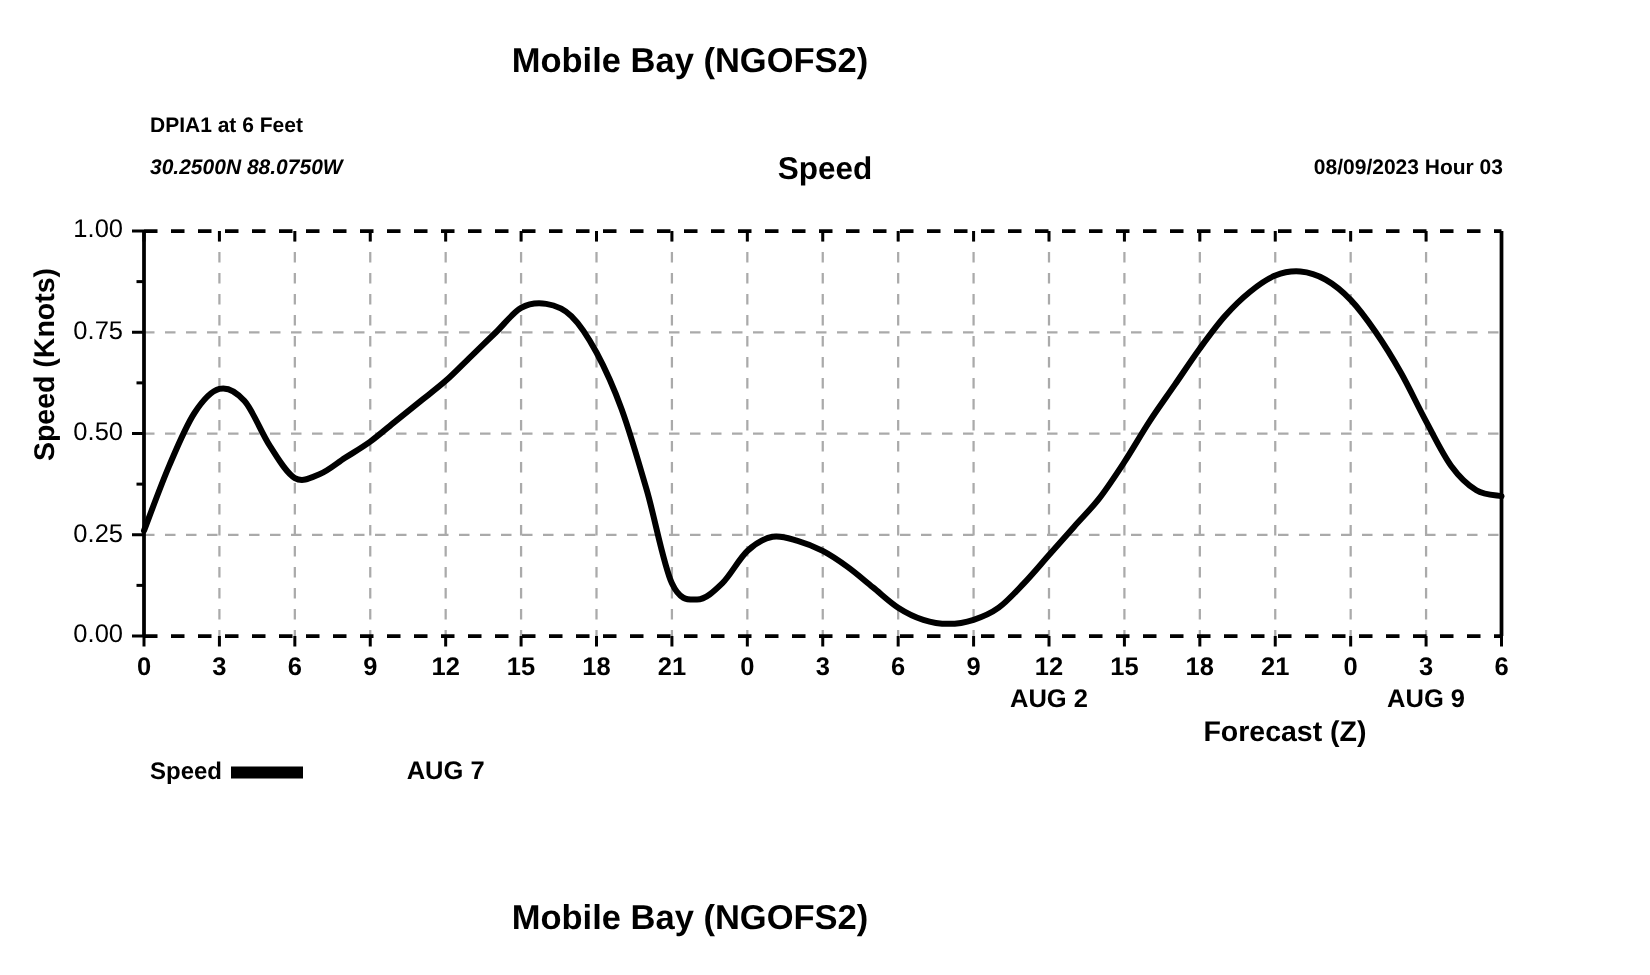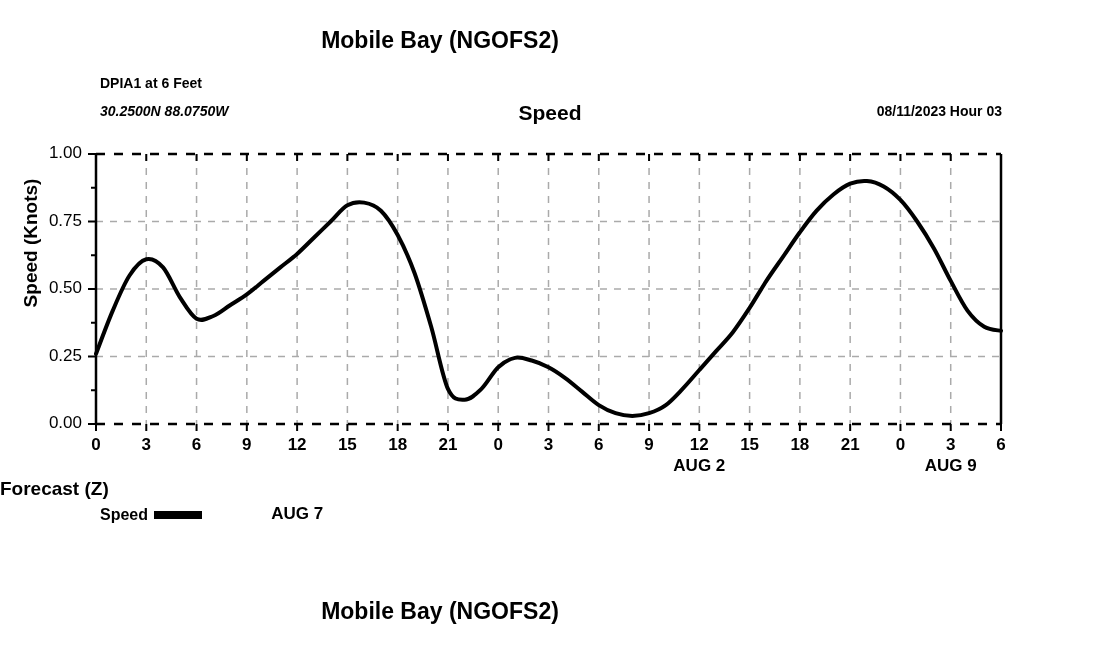--- a/index.html
+++ b/index.html
@@ -22,20 +22,21 @@
     height: 650px;
   }
   .ttl-main {
     position: absolute;
     left: 0;
     width: 880px;
     text-align: center;
     font-size: 23px;
     font-weight: bold;
     letter-spacing: 0px;
+    padding-left: 20px;
   }
   #title-top { top: 27px; }
   #title-bottom { top: 598px; }
 
   .hdr {
     position: absolute;
     font-size: 14px;
     font-weight: bold;
     white-space: nowrap;
   }
@@ -54,21 +55,21 @@
     font-weight: bold;
     transform: rotate(-90deg);
     transform-origin: center center;
     white-space: nowrap;
   }
   #xlabel {
     position: absolute;
     left: 0;
     top: 478px;
     width: 911px;
-    text-align: left;
+    text-align: right;
     font-size: 19px;
     font-weight: bold;
   }
 
   .ytick-lbl {
     position: absolute;
     width: 60px;
     text-align: right;
     font-size: 17px;
     font-weight: normal;
@@ -192,21 +193,21 @@
       <line x1="96" y1="424" x2="1001" y2="424" stroke="#000" stroke-width="2.5" stroke-dasharray="9 9"></line>
     </g>
   <path id="series-path" fill="none" stroke="#000000" stroke-width="4" stroke-linejoin="round" stroke-linecap="round" d="M 96.00 353.80 C 98.79 346.60, 107.17 323.65, 112.76 310.60 C 118.35 297.55, 123.93 284.05, 129.52 275.50 C 135.10 266.95, 140.69 260.65, 146.28 259.30 C 151.86 257.95, 157.45 261.10, 163.04 267.40 C 168.62 273.70, 174.21 288.55, 179.80 297.10 C 185.38 305.65, 190.97 315.55, 196.56 318.70 C 202.14 321.85, 207.73 318.25, 213.31 316.00 C 218.90 313.75, 224.49 308.80, 230.07 305.20 C 235.66 301.60, 241.25 298.45, 246.83 294.40 C 252.42 290.35, 258.01 285.40, 263.59 280.90 C 269.18 276.40, 274.77 271.90, 280.35 267.40 C 285.94 262.90, 291.52 258.85, 297.11 253.90 C 302.70 248.95, 308.28 243.10, 313.87 237.70 C 319.46 232.30, 325.04 226.90, 330.63 221.50 C 336.22 216.10, 341.80 208.45, 347.39 205.30 C 352.98 202.15, 358.56 201.70, 364.15 202.60 C 369.73 203.50, 375.32 205.30, 380.91 210.70 C 386.49 216.10, 392.08 224.65, 397.67 235.00 C 403.25 245.35, 408.84 257.50, 414.43 272.80 C 420.01 288.10, 425.60 307.45, 431.19 326.80 C 436.77 346.15, 442.36 376.75, 447.94 388.90 C 453.53 401.05, 459.12 399.70, 464.70 399.70 C 470.29 399.70, 475.88 394.30, 481.46 388.90 C 487.05 383.50, 492.64 372.48, 498.22 367.30 C 503.81 362.13, 509.40 358.98, 514.98 357.85 C 520.57 356.73, 526.15 358.98, 531.74 360.55 C 537.33 362.13, 542.91 364.38, 548.50 367.30 C 554.09 370.23, 559.67 374.05, 565.26 378.10 C 570.85 382.15, 576.43 387.10, 582.02 391.60 C 587.60 396.10, 593.19 401.50, 598.78 405.10 C 604.36 408.70, 609.95 411.40, 615.54 413.20 C 621.12 415.00, 626.71 415.90, 632.30 415.90 C 637.88 415.90, 643.47 415.00, 649.06 413.20 C 654.64 411.40, 660.23 409.15, 665.81 405.10 C 671.40 401.05, 676.99 394.75, 682.57 388.90 C 688.16 383.05, 693.75 376.30, 699.33 370.00 C 704.92 363.70, 710.51 357.40, 716.09 351.10 C 721.68 344.80, 727.27 339.40, 732.85 332.20 C 738.44 325.00, 744.02 316.45, 749.61 307.90 C 755.20 299.35, 760.78 289.45, 766.37 280.90 C 771.96 272.35, 777.54 264.70, 783.13 256.60 C 788.72 248.50, 794.30 239.95, 799.89 232.30 C 805.48 224.65, 811.06 217.00, 816.65 210.70 C 822.23 204.40, 827.82 199.00, 833.41 194.50 C 838.99 190.00, 844.58 185.95, 850.17 183.70 C 855.75 181.45, 861.34 180.55, 866.93 181.00 C 872.51 181.45, 878.10 183.25, 883.69 186.40 C 889.27 189.55, 894.86 194.05, 900.44 199.90 C 906.03 205.75, 911.62 213.40, 917.20 221.50 C 922.79 229.60, 928.38 238.60, 933.96 248.50 C 939.55 258.40, 945.14 270.55, 950.72 280.90 C 956.31 291.25, 961.90 302.95, 967.48 310.60 C 973.07 318.25, 978.65 323.43, 984.24 326.80 C 989.83 330.18, 998.21 330.18, 1001.00 330.85"></path>
 </svg>
 
 <div class="ttl-main" id="title-top">Mobile Bay (NGOFS2)</div>
 
 <div class="hdr" id="hdr-station">DPIA1 at 6 Feet</div>
 <div class="hdr" id="hdr-coords">30.2500N  88.0750W</div>
 <div class="hdr" id="hdr-param">Speed</div>
-<div class="hdr" id="hdr-runtime">08/11/2023 Hour 03</div>
+<div class="hdr" id="hdr-runtime">08/09/2023 Hour 03</div>
 
 <div id="ylabel">Speed (Knots)</div>
 <div id="xlabel">Forecast (Z)</div>
 
 <div id="ytick-labels">
     <div class="ytick-lbl" style="left: 22px; top: 413px;">0.00</div>
     <div class="ytick-lbl" style="left: 22px; top: 345.5px;">0.25</div>
     <div class="ytick-lbl" style="left: 22px; top: 278px;">0.50</div>
     <div class="ytick-lbl" style="left: 22px; top: 210.5px;">0.75</div>
     <div class="ytick-lbl" style="left: 22px; top: 143px;">1.00</div>

